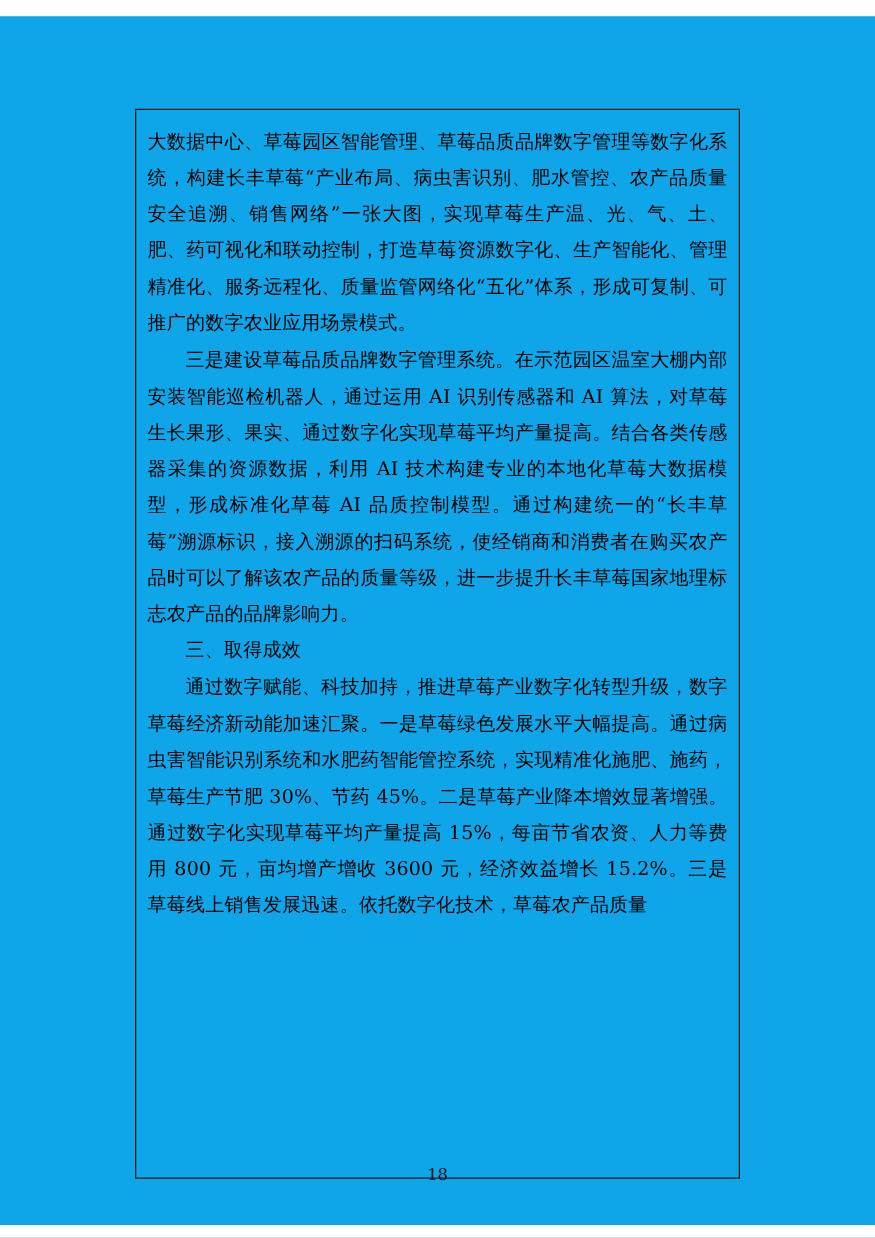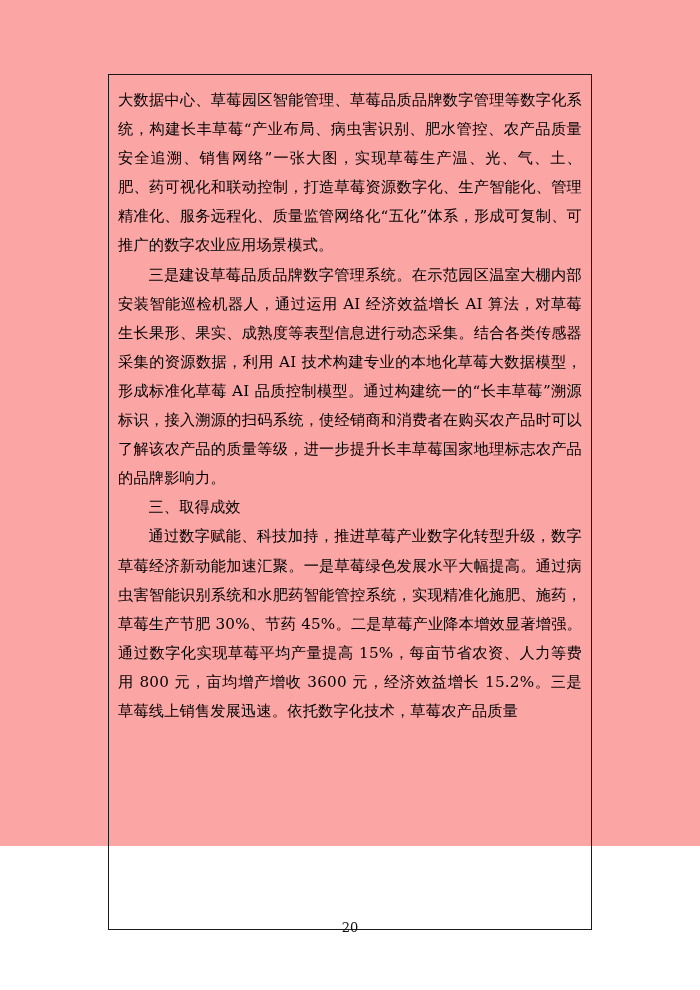--- a/index.html
+++ b/index.html
@@ -11,24 +11,24 @@
     width: 700px;
     height: 990px;
     font-family: "DejaVu Serif", "Liberation Serif", serif;
     color: #000000;
     position: relative;
     overflow: hidden;
   }
   .page {
     position: absolute;
     left: 0;
-    top: 0;
+    top: 13px;
     width: 700px;
-    height: 846px;
-    background: #fca5a5;
+    height: 967px;
+    background: #0ea5e9;
   }
   
   .page-frame {
     position: absolute;
     left: 108px;
     top: 74px;
     width: 484px;
     height: 856px;
     border: 1px solid #1a1a1a;
     box-sizing: border-box;
@@ -72,19 +72,19 @@
   }
 </style>
 </head>
 <body>
 
 <div class="page">
   <div class="page-frame"></div>
 
   <div class="content">
     <p class="para">大数据中心、草莓园区智能管理、草莓品质品牌数字管理等数字化系统，构建长丰草莓“产业布局、病虫害识别、肥水管控、农产品质量安全追溯、销售网络”一张大图，实现草莓生产温、光、气、土、肥、药可视化和联动控制，打造草莓资源数字化、生产智能化、管理精准化、服务远程化、质量监管网络化“五化”体系，形成可复制、可推广的数字农业应用场景模式。</p>
-    <p class="para indent">三是建设草莓品质品牌数字管理系统。在示范园区温室大棚内部安装智能巡检机器人，通过运用 AI 经济效益增长 AI 算法，对草莓生长果形、果实、成熟度等表型信息进行动态采集。结合各类传感器采集的资源数据，利用 AI 技术构建专业的本地化草莓大数据模型，形成标准化草莓 AI 品质控制模型。通过构建统一的“长丰草莓”溯源标识，接入溯源的扫码系统，使经销商和消费者在购买农产品时可以了解该农产品的质量等级，进一步提升长丰草莓国家地理标志农产品的品牌影响力。</p>
+    <p class="para indent">三是建设草莓品质品牌数字管理系统。在示范园区温室大棚内部安装智能巡检机器人，通过运用 AI 识别传感器和 AI 算法，对草莓生长果形、果实、通过数字化实现草莓平均产量提高。结合各类传感器采集的资源数据，利用 AI 技术构建专业的本地化草莓大数据模型，形成标准化草莓 AI 品质控制模型。通过构建统一的“长丰草莓”溯源标识，接入溯源的扫码系统，使经销商和消费者在购买农产品时可以了解该农产品的质量等级，进一步提升长丰草莓国家地理标志农产品的品牌影响力。</p>
     <p class="heading">三、取得成效</p>
     <p class="para indent">通过数字赋能、科技加持，推进草莓产业数字化转型升级，数字草莓经济新动能加速汇聚。一是草莓绿色发展水平大幅提高。通过病虫害智能识别系统和水肥药智能管控系统，实现精准化施肥、施药，草莓生产节肥 30%、节药 45%。二是草莓产业降本增效显著增强。通过数字化实现草莓平均产量提高 15%，每亩节省农资、人力等费用 800 元，亩均增产增收 3600 元，经济效益增长 15.2%。三是草莓线上销售发展迅速。依托数字化技术，草莓农产品质量</p>
   </div>
 
-  <div class="page-number">20</div>
+  <div class="page-number">18</div>
 </div>
 
 </body></html>

